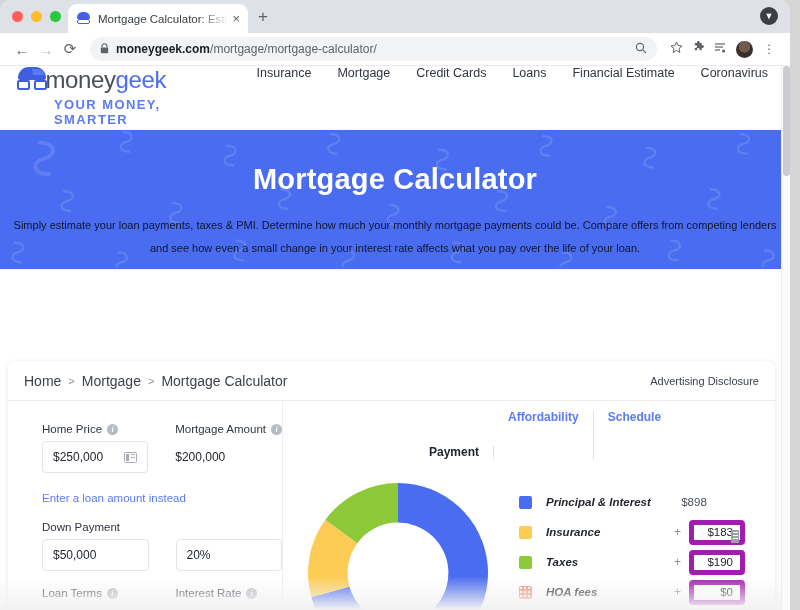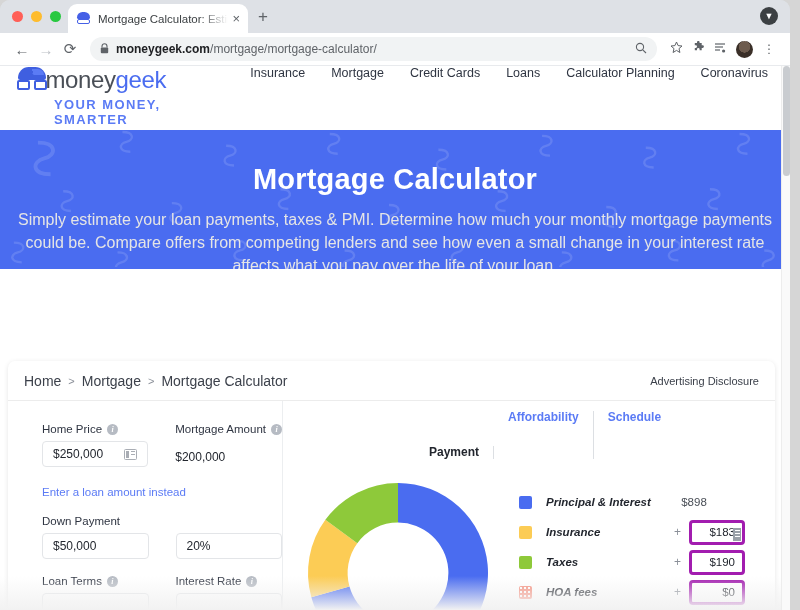--- a/index.html
+++ b/index.html
@@ -162,22 +162,22 @@
     position: absolute; inset: 0;
     opacity: .13;
   }
   #hero h1 {
     position: relative;
     font-size: 29px; color: #fff; font-weight: 700;
     padding-top: 33px; letter-spacing: 0.2px;
   }
   #hero p {
     position: relative;
-    font-size: 16px; color: #e5e5e5; line-height: 23px;
-    max-width: 790px; margin: 12px auto 0; padding: 0 6px;
+    font-size: 11px; color: #0f172a; line-height: 23px;
+    max-width: 790px; margin: 18px auto 0; padding: 0 6px;
   }
 
   
   #card {
     position: absolute; left: 8px; top: 295px;
     width: 767px; min-height: 260px;
     background: #fff;
     border-radius: 7px 7px 0 0;
     box-shadow: 0 1px 5px rgba(0,0,0,.10);
   }
@@ -202,21 +202,21 @@
     font-size: 11.5px; color: #2f3542; margin-bottom: 6px;
     display: flex; align-items: center; gap: 5px; white-space: nowrap;
   }
   .info {
     width: 11px; height: 11px; border-radius: 50%;
     background: #b6bbc3; color: #fff; font-size: 8px; font-weight: 700;
     display: inline-flex; align-items: center; justify-content: center;
     font-style: italic; font-family: "Liberation Serif", serif;
   }
   .inputbox {
-    height: 26px; border: 1px solid #e3e5e8; border-radius: 4px;
+    height: 32px; border: 1px solid #e3e5e8; border-radius: 4px;
     display: flex; align-items: center; padding: 0 10px;
     font-size: 12px; color: #22262e; background: #fff;
   }
   .inputbox .rgt { margin-left: auto; }
   .slider-icon {
     width: 13px; height: 11px; border: 1.6px solid #a9adb4; border-radius: 1.5px;
     position: relative;
   }
   .slider-icon:before {
     content:""; position:absolute; left:1px; top:1px; bottom:1px; width:3px; background:#a9adb4;
@@ -251,21 +251,21 @@
   .legrow { display: flex; align-items: center; height: 30px; }
   .sw { width: 13px; height: 13px; border-radius: 2px; flex: 0 0 13px; }
   .sw.dotted {
     background-image: radial-gradient(#fff 28%, transparent 29%);
     background-size: 4px 4px;
   }
   .legname { font-size: 11.5px; color: #22262e; font-weight: 700; margin-left: 14px; font-style: italic; }
   .plus { margin-left: auto; font-size: 12px; color: #8a8f98; padding-right: 8px; }
   .legval { font-size: 11.5px; color: #4a4f57; width: 56px; text-align: right; }
   .legbox {
-    width: 56px; height: 25px; border: 3px solid #a21caf; border-radius: 4px;
+    width: 56px; height: 25px; border: 5px solid #a21caf; border-radius: 4px;
     display: flex; align-items: center; justify-content: flex-end;
     padding: 0 7px; font-size: 11.5px; color: #22262e; position: relative;
   }
   .legbox .caret {
     position: absolute; right: 1px; top: 5px;
     width: 8px; height: 13px; background: #9aa0a8;
   }
   .legbox .caret:after {
     content:""; position:absolute; left:1.5px; top:2px; width:5px; height:1.2px;
     background:#fff; box-shadow:0 3px 0 #fff, 0 6px 0 #fff;
@@ -366,21 +366,21 @@
           <span class="logo-money">money</span>
             <span class="logo-geek">geek</span>
         </div>
         <div class="logo-tag">YOUR MONEY, SMARTER</div>
       </div>
       <nav id="nav">
         <a href="#">Insurance</a>
         <a href="#">Mortgage</a>
         <a href="#">Credit Cards</a>
         <a href="#">Loans</a>
-        <a href="#">Calculator Planning</a>
+        <a href="#">Financial Estimate</a>
         <a href="#">Coronavirus</a>
       </nav>
     </div>
 
 
     <div id="hero">
       <svg class="pattern" viewBox="0 0 800 139" preserveAspectRatio="none">
         <defs>
           <g id="sq">
             <path d="M4 2 C16 2 16 10 8 12 C0 14 0 22 12 22" fill="none" stroke="#ffffff" stroke-width="2.4"></path>

